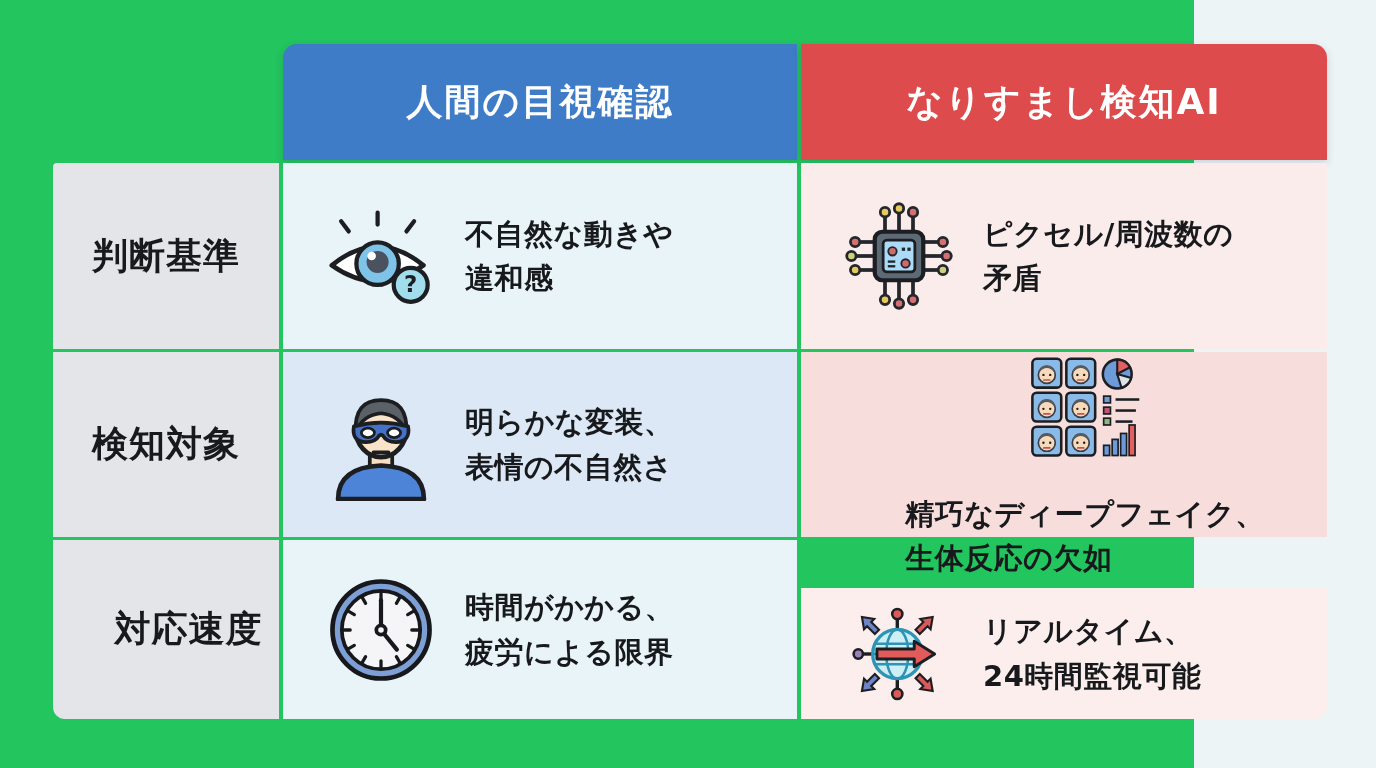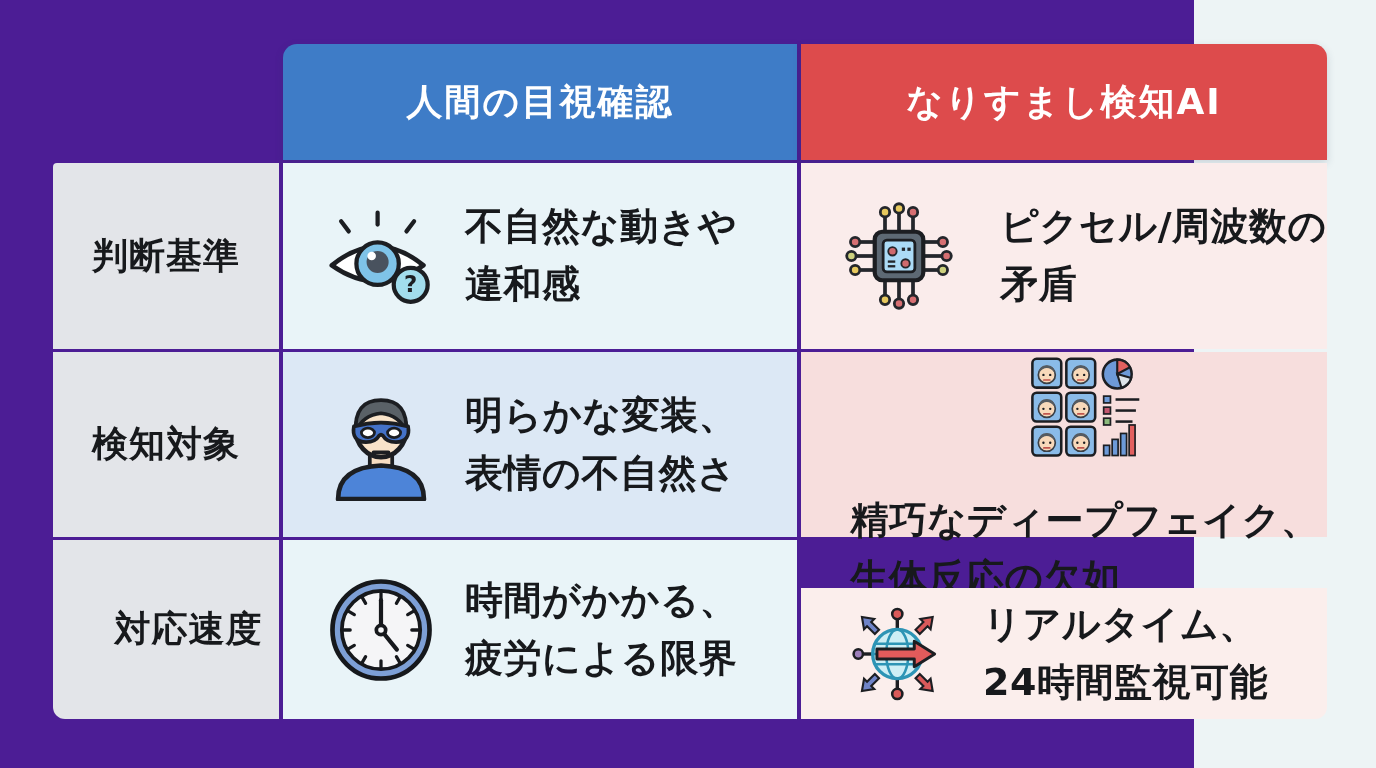--- a/index.html
+++ b/index.html
@@ -1,21 +1,21 @@
 <!DOCTYPE html>
 <html><head>
 <meta charset="utf-8">
 <style>
   html,body{margin:0;padding:0;}
   body{
     width:1376px;height:768px;overflow:hidden;
     background:#edf4f5;
     font-family:"DejaVu Sans","Liberation Sans",sans-serif;
   }
-  .canvas{position:relative;width:1194px;height:768px;background:#4c1d95;}
+  .canvas{position:relative;width:1194px;height:768px;background:#22c55e;}
   .table{
     position:absolute;left:53px;top:44px;
     display:grid;
     grid-template-columns:226px 514px 526px;
     grid-template-rows:116px 186px 185px 179px;
     gap:3px 4px;
   }
   .corner{background:transparent;}
   .th{
     display:flex;align-items:center;justify-content:center;
@@ -29,26 +29,26 @@
     display:flex;align-items:center;justify-content:center;
     font-size:36px;font-weight:700;color:#17191c;letter-spacing:1px;
   }
   .rowlabel-0{border-radius:4px 0 0 0;}
   .rowlabel-2{border-radius:0 0 0 12px;padding-left:45px;}
   .cell{
     display:flex;align-items:center;gap:28px;padding-left:42px;box-sizing:border-box;
   }
   .cell-h0,.cell-h2{background:#e9f4f8;}
   .cell-h1{background:#dce8f5;}
-  .cell-a0{background:#faeceb;justify-content:space-between;}
+  .cell-a0{background:#faeceb;}
   .cell-a1{background:#f7dedd;flex-direction:column;}
   .cell-a2{background:#fbeeec;border-radius:0 0 12px 0;margin-top:48px;}
   .icon{width:112px;height:112px;flex:none;display:flex;align-items:center;justify-content:center;}
   .icon svg{width:100%;height:100%;}
-  .cell-text{font-size:38px;font-weight:700;line-height:1.52;color:#17191c;letter-spacing:.5px;}
+  .cell-text{font-size:29px;font-weight:700;line-height:1.52;color:#17191c;letter-spacing:.5px;}
   .cell-text span{display:block;white-space:nowrap;}
 </style>
 </head>
 <body>
 
 <div class="canvas">
   <div class="table">
 
     <div class="corner"></div>
 

